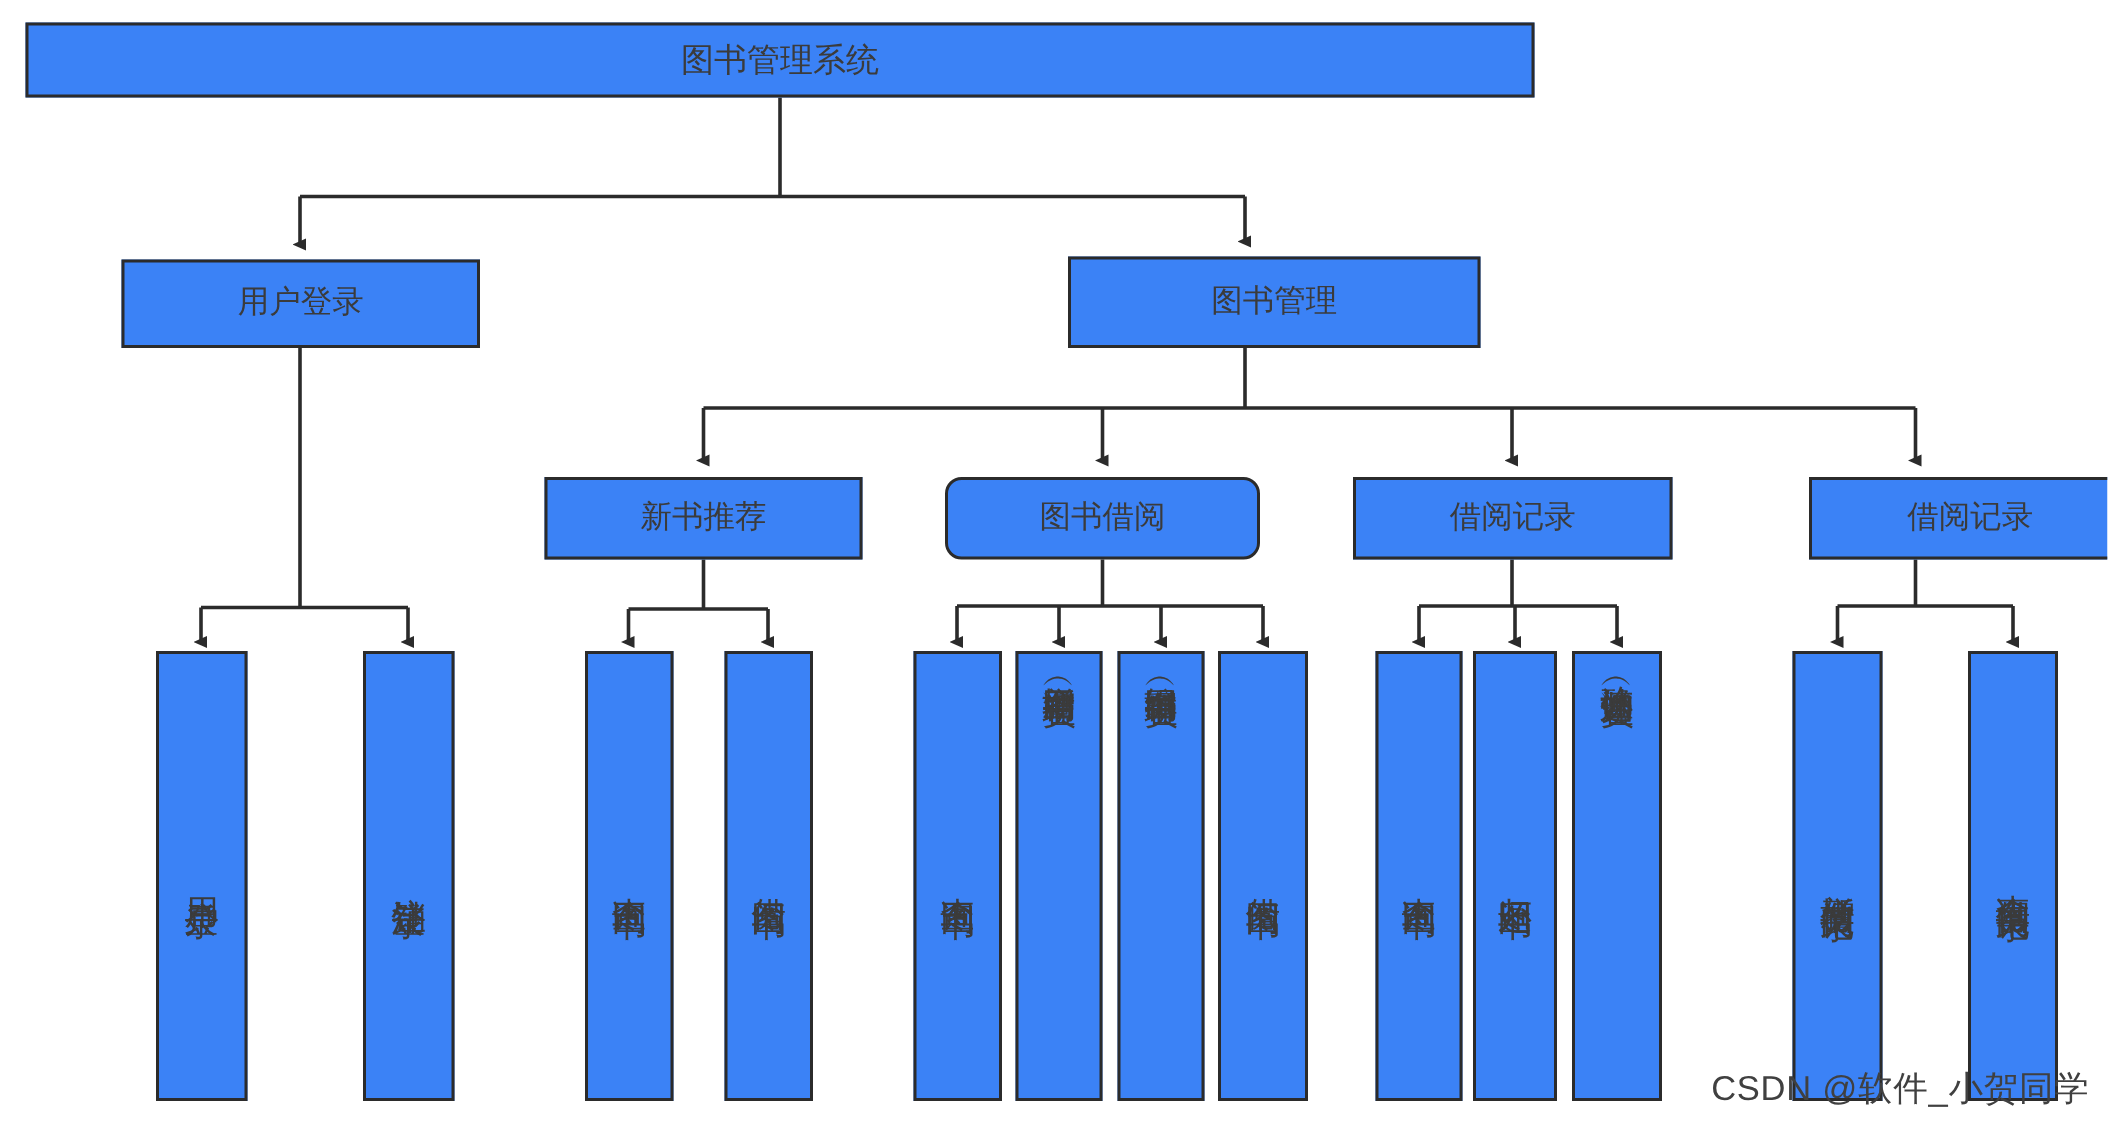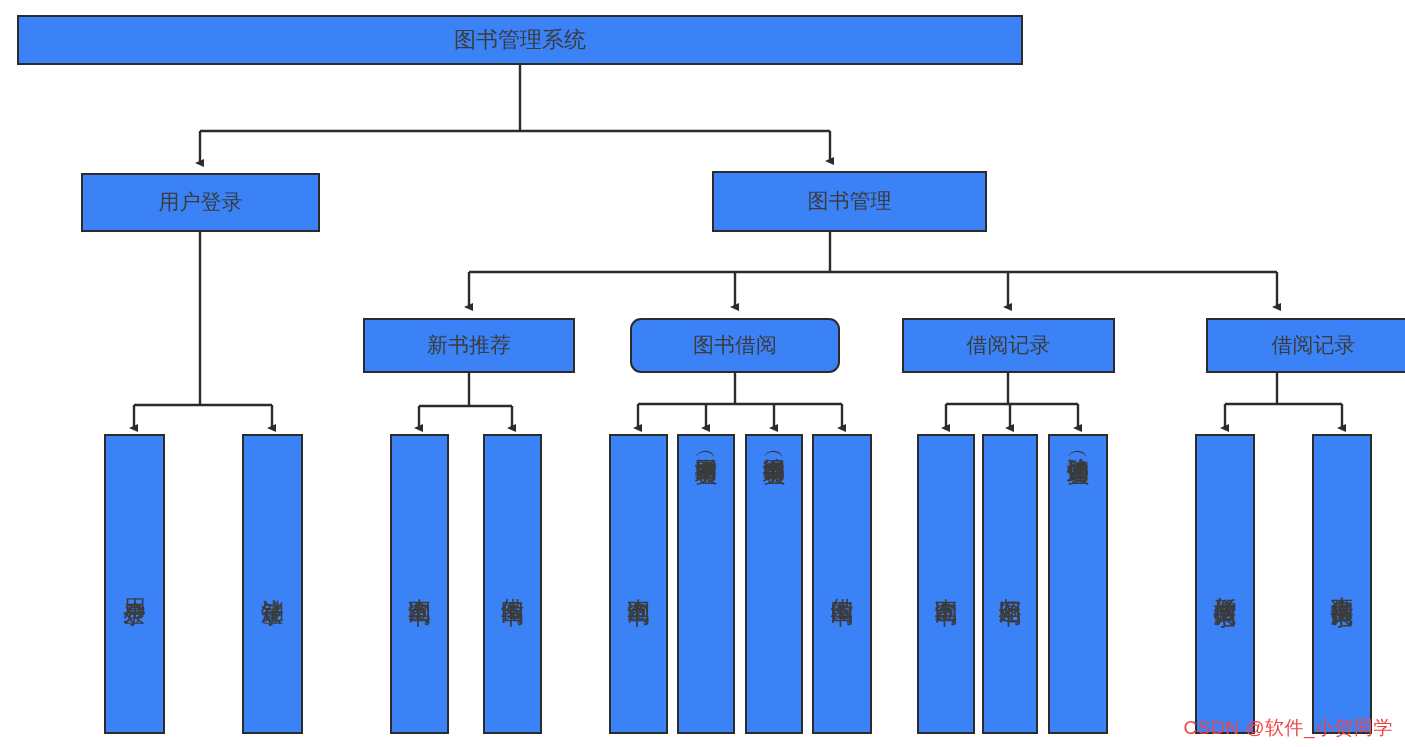--- a/index.html
+++ b/index.html
@@ -70,22 +70,22 @@
   }
   
   .node.vert.center-text {
     align-items: center;
     padding-top: 0;
   }
   #watermark {
     position: absolute;
     right: 12px;
     bottom: 6px;
-    font-size: 19px;
-    color: #ef4444;
+    font-size: 23px;
+    color: #404040;
     letter-spacing: 0.5px;
     white-space: nowrap;
     user-select: none;
   }
 </style>
 </head>
 <body>
 
 <div id="diagram-root">
 

